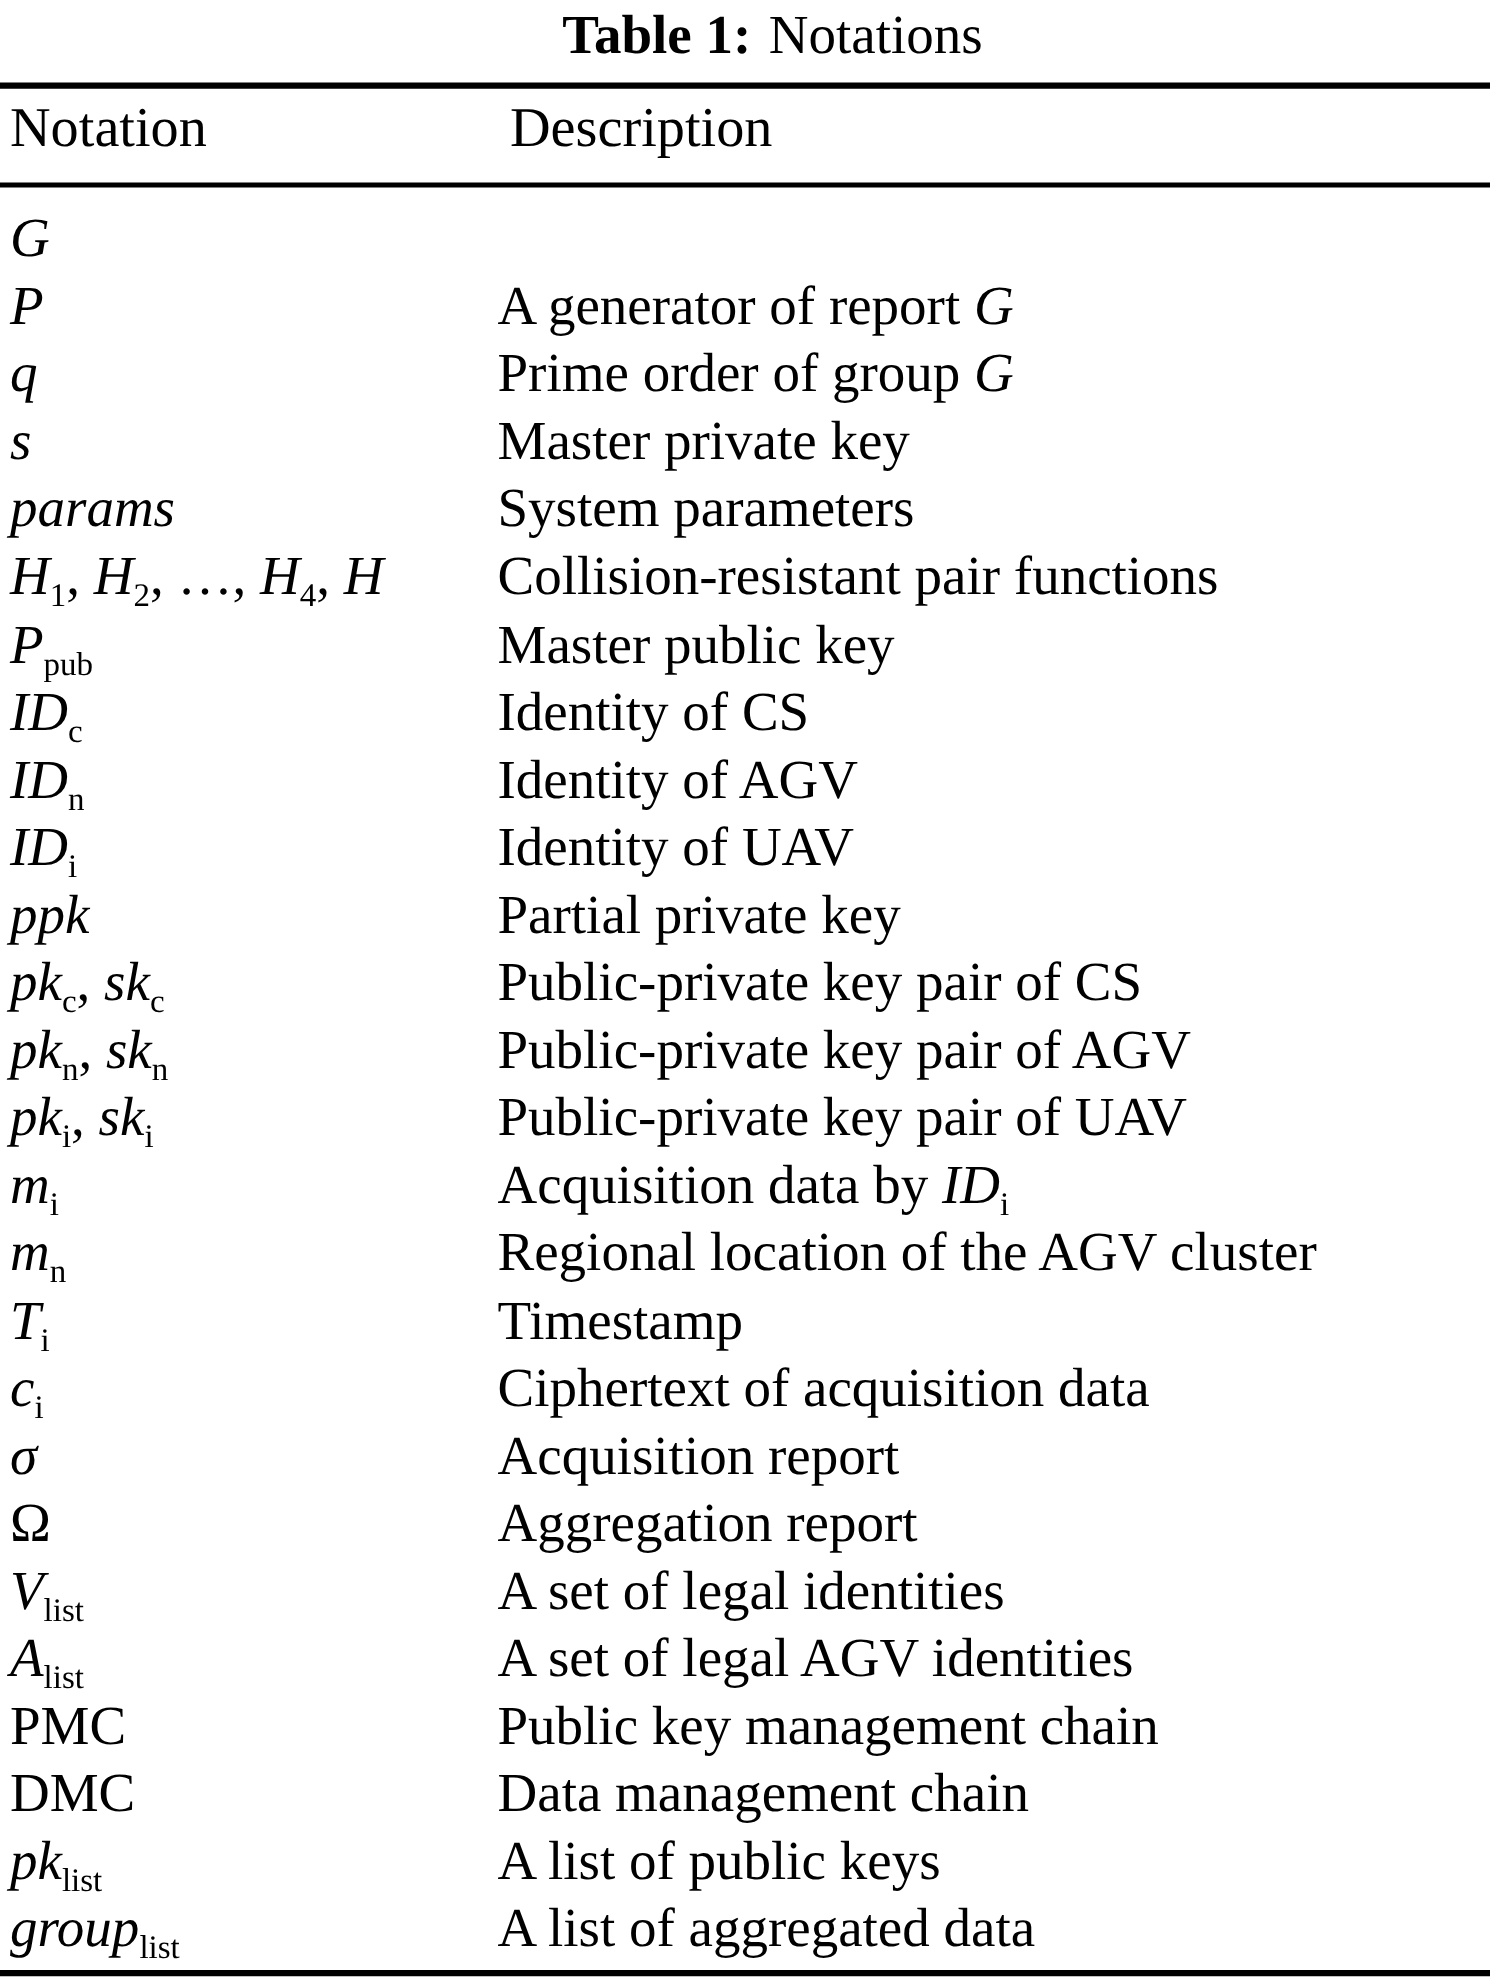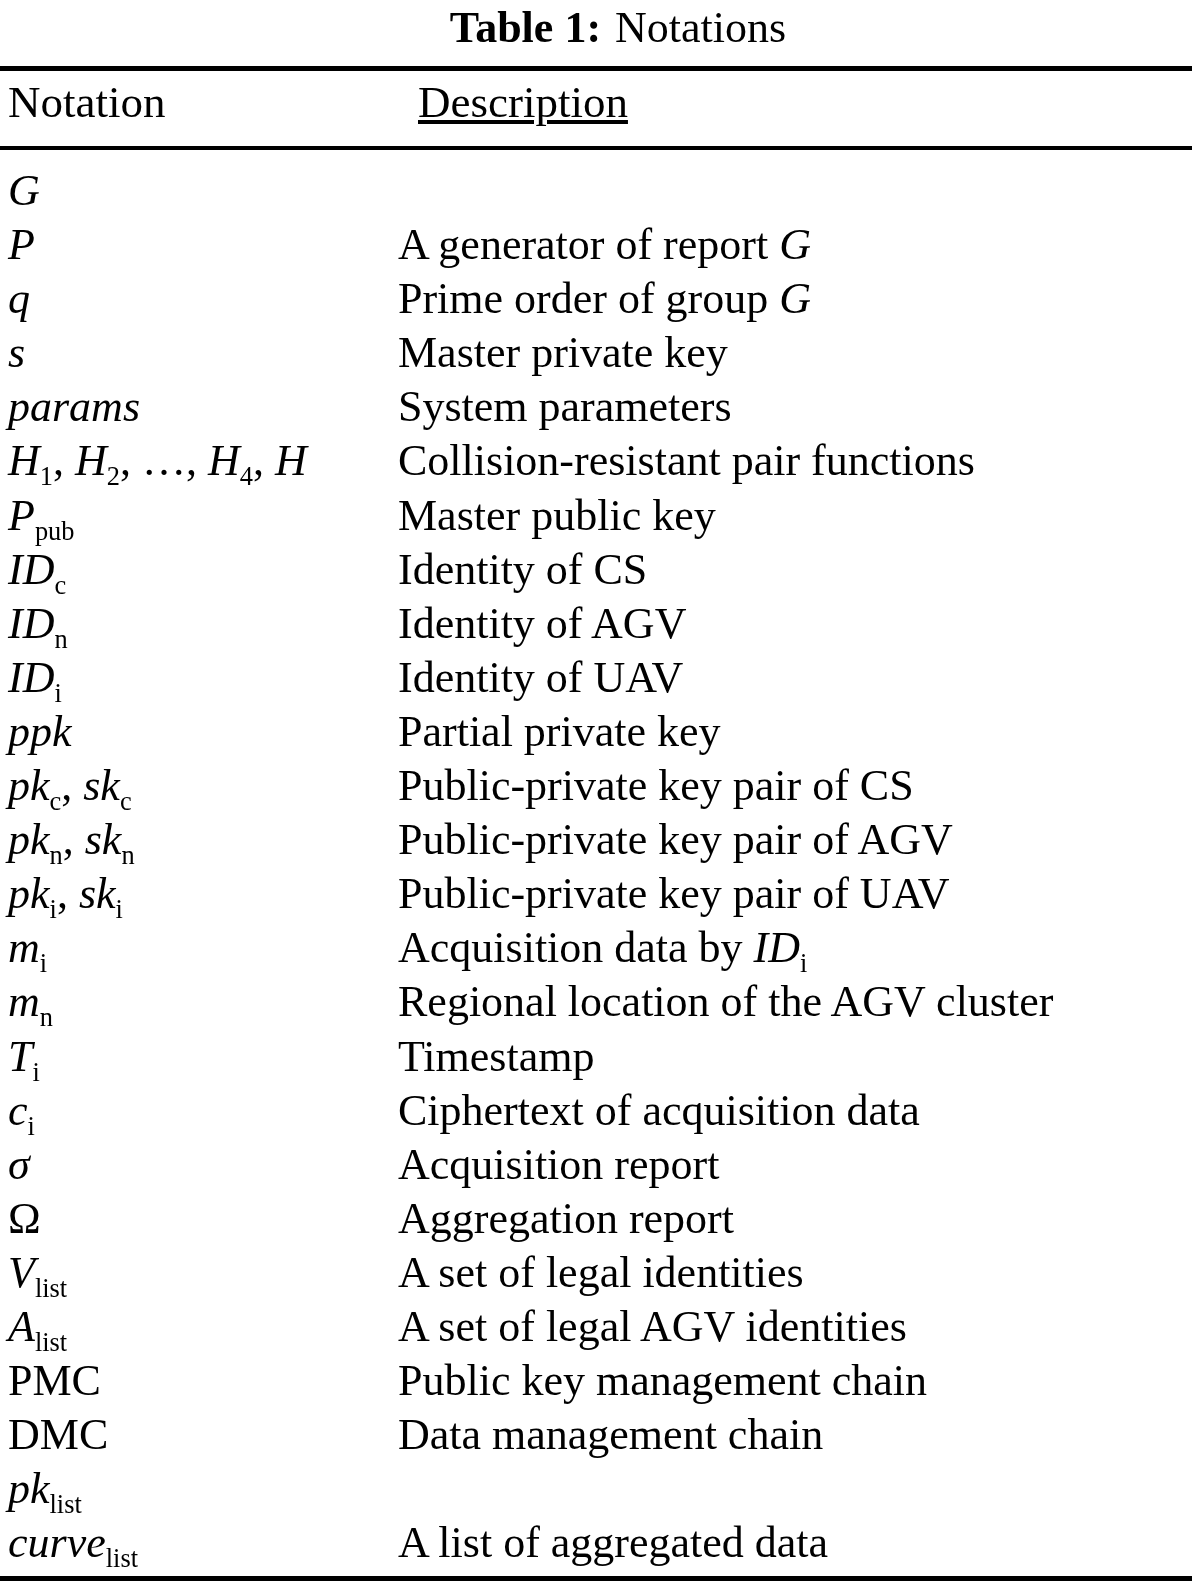--- a/index.html
+++ b/index.html
@@ -14,21 +14,21 @@
     position: absolute; top: 2px; left: 0; width: 100%;
     text-align: center; font-size: 44px; white-space: nowrap; margin-left: 22px;
   }
   .title .bold { font-weight: 700; margin-right: 14px; }
   .rule { position: absolute; left: 0; width: 1192px; background: #000; }
   .rule-top { top: 66px; height: 5px; }
   .rule-mid { top: 146px; height: 4px; }
   .rule-bottom { top: 1576px; height: 5px; }
   .header-row { position: absolute; top: 76px; left: 0; width: 100%; font-size: 45px; }
   .col-notation { position: absolute; left: 8px; white-space: nowrap; }
-  .col-description { position: absolute; left: 418px; white-space: nowrap; text-decoration: underline; }
+  .col-description { position: absolute; left: 408px; white-space: nowrap; }
   .rows { position: absolute; top: 164px; left: 0; width: 100%; }
   .trow { position: relative; height: 54.1px; font-size: 44px; line-height: 54px; }
   .trow .notation { position: absolute; left: 8px; white-space: nowrap; }
   .trow .description { position: absolute; left: 398px; white-space: nowrap; }
   .it { font-style: italic; }
   sub { font-size: 60%; line-height: 0; }
   sub.up { font-style: normal; }
 </style>
 </head>
 <body>
@@ -138,21 +138,22 @@
       <div class="trow">
         <span class="notation"><span>PMC</span></span>
         <span class="description"><span>Public key management chain</span></span>
       </div>
       <div class="trow">
         <span class="notation"><span>DMC</span></span>
         <span class="description"><span>Data management chain</span></span>
       </div>
       <div class="trow">
         <span class="notation"><span class="it">pk</span><sub>list</sub></span>
+        <span class="description"><span>A list of public keys</span></span>
       </div>
       <div class="trow">
-        <span class="notation"><span class="it">curve</span><sub>list</sub></span>
+        <span class="notation"><span class="it">group</span><sub>list</sub></span>
         <span class="description"><span>A list of aggregated data</span></span>
       </div>
     </div>
 
   <div class="rule rule-bottom"></div>
 </div>
 
 </body></html>

